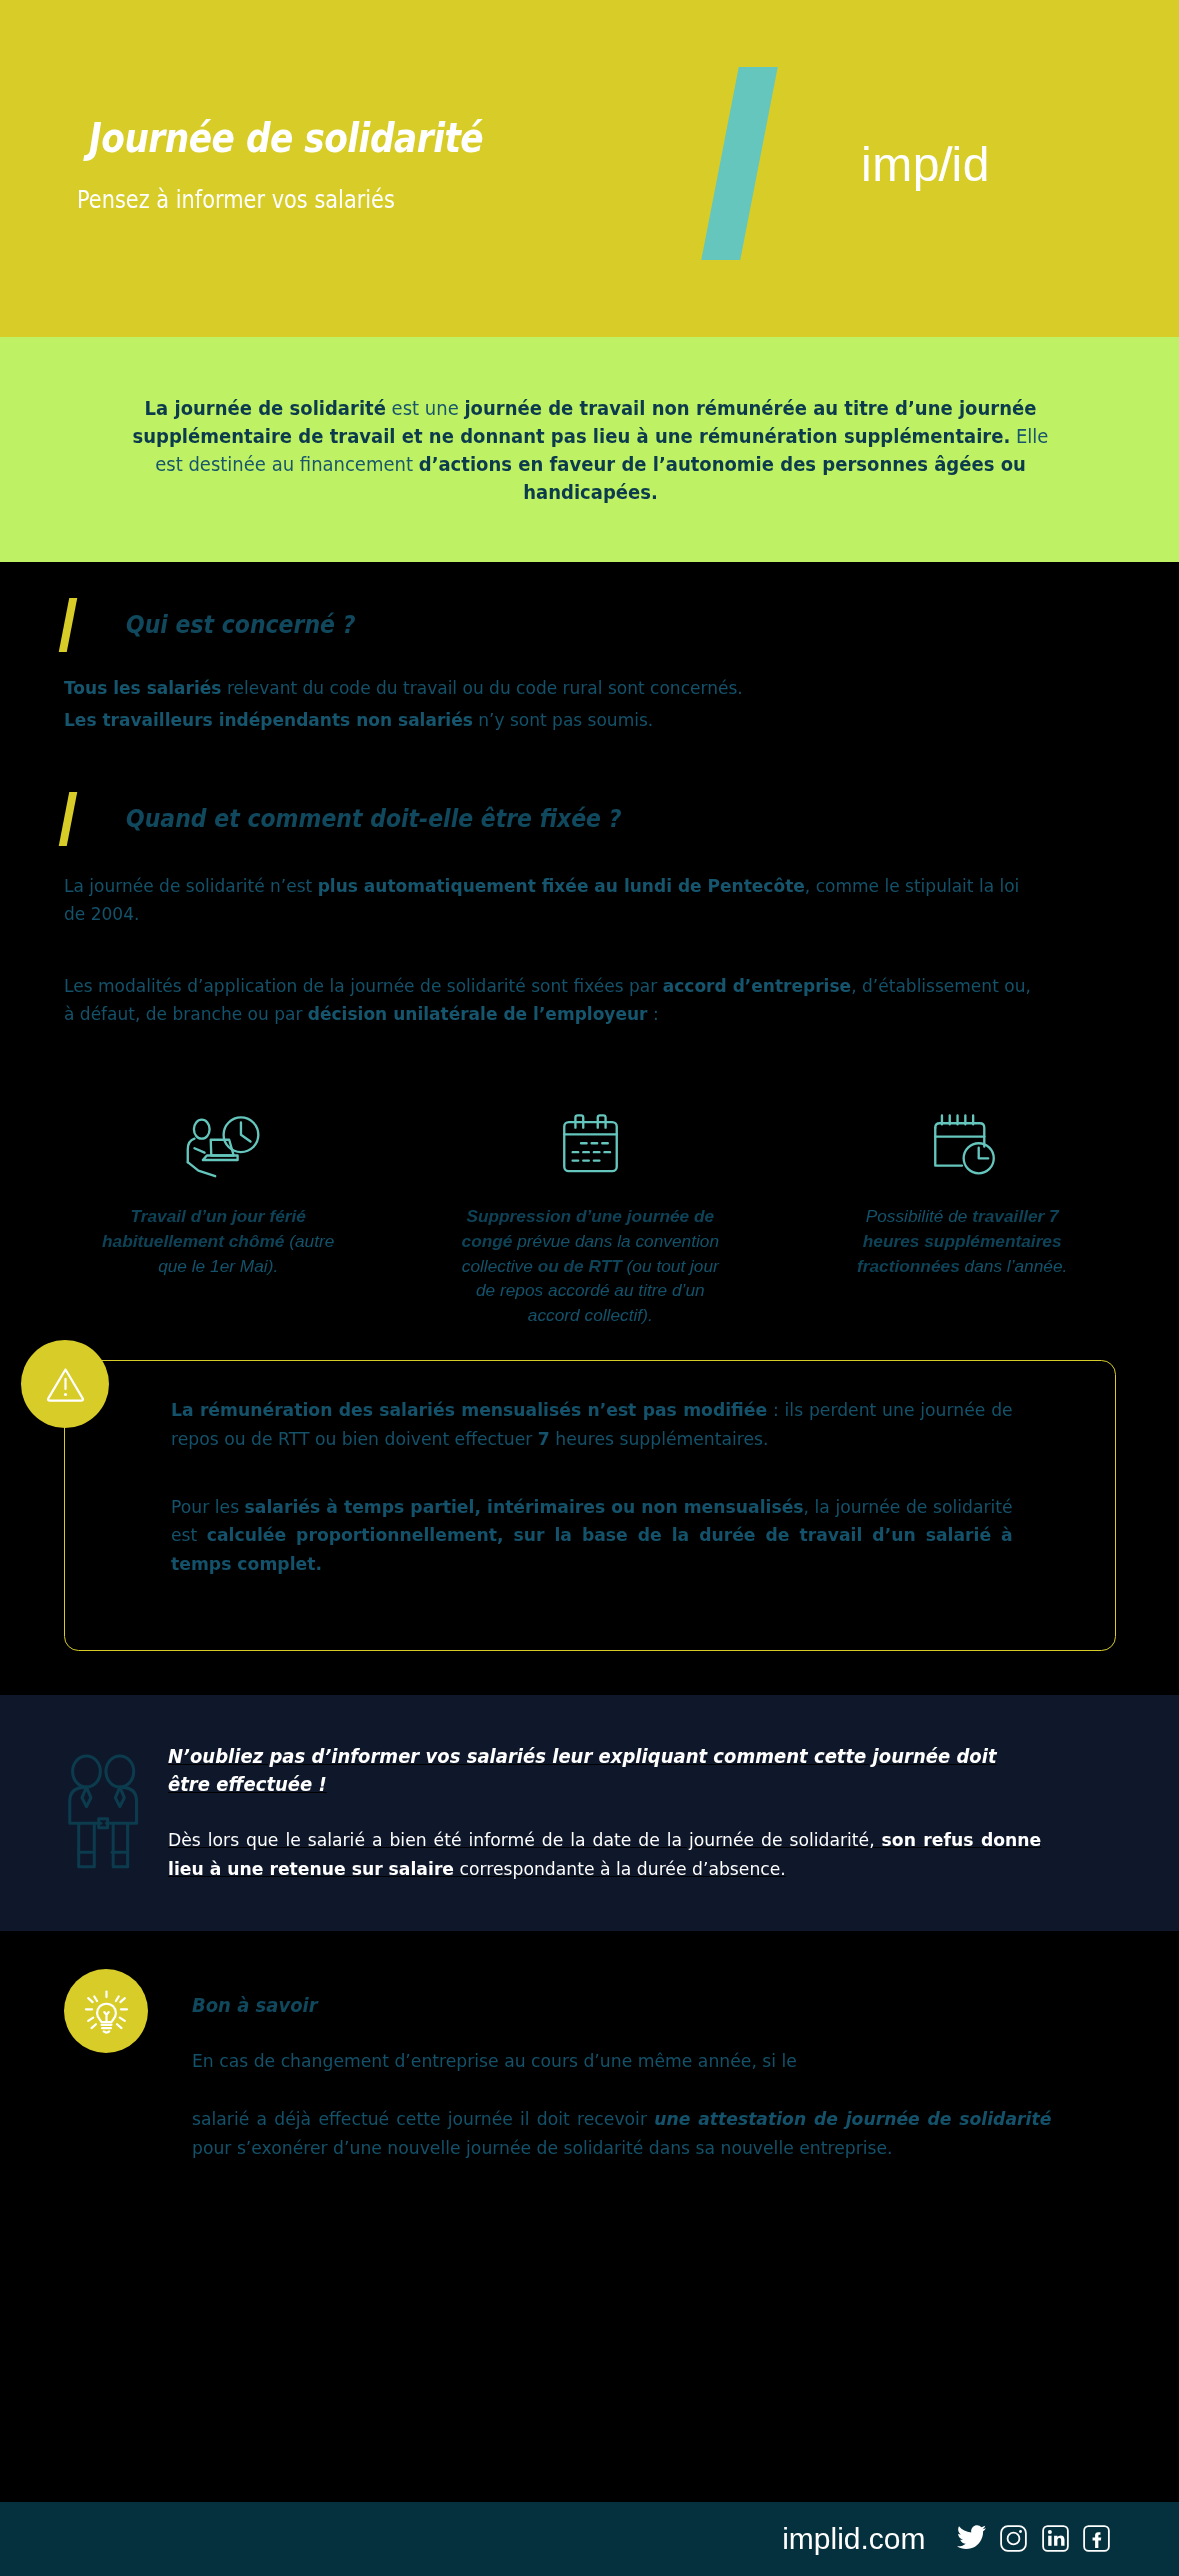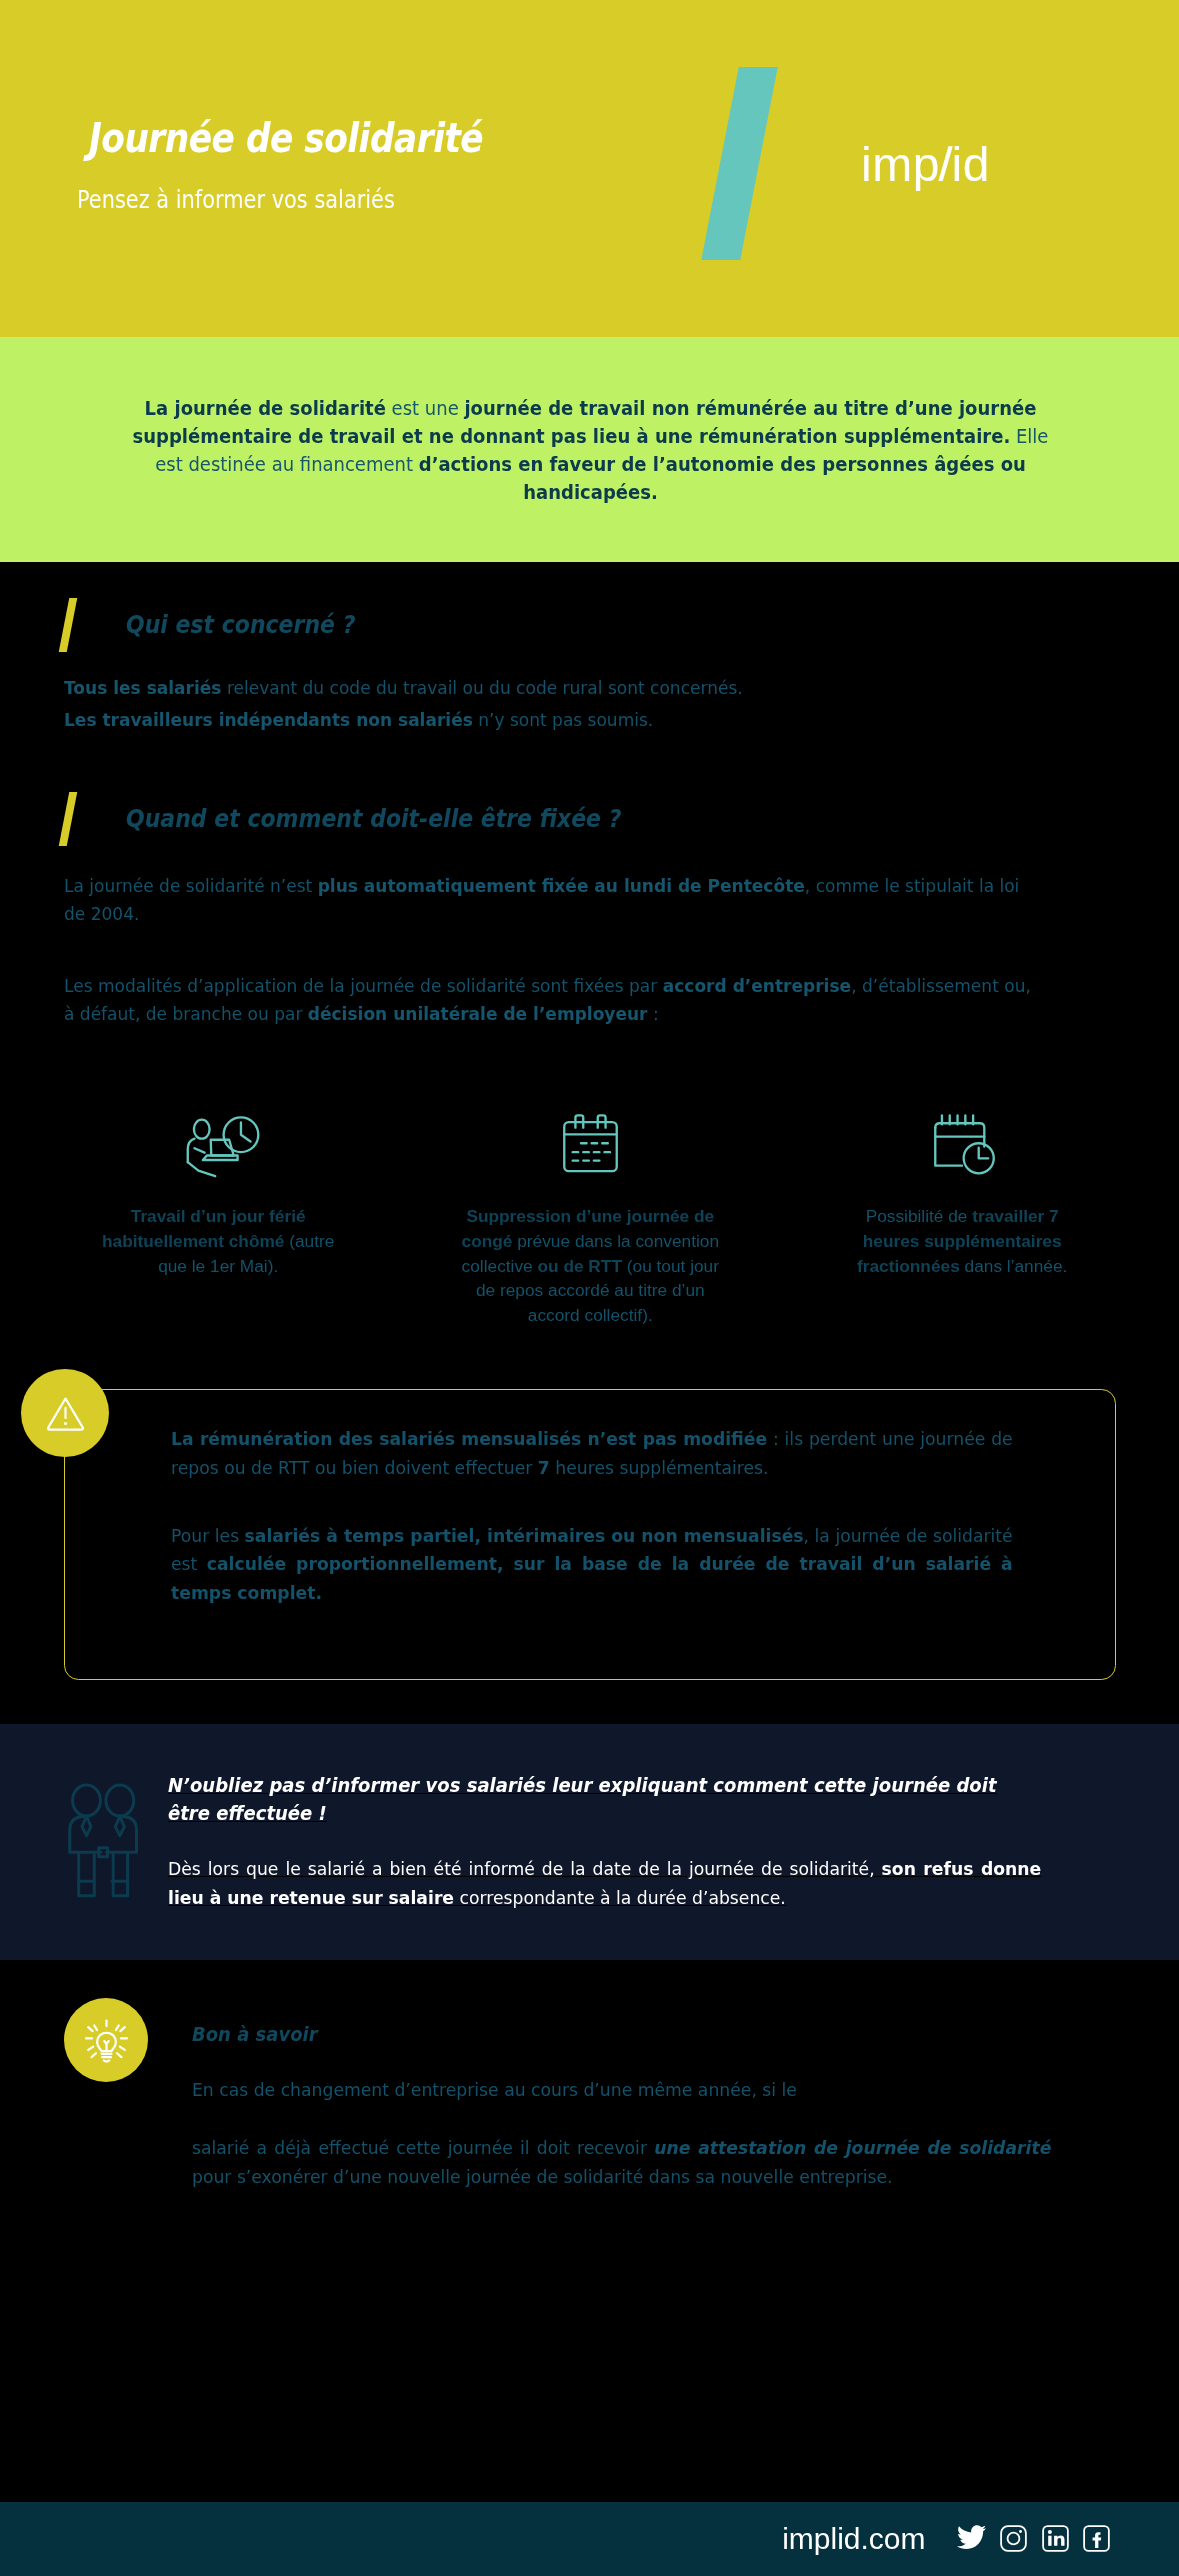--- a/index.html
+++ b/index.html
@@ -104,21 +104,21 @@
     transform-origin:left center;
   }
   .body-p b { font-weight:700; color:#15566e; }
   .just { text-align:justify; }
 
   
   .cols {
     display:flex; justify-content:space-between;
     padding:0 84px;
   }
-  .col { width:268px; text-align:center; }
+  .col { width:268px; text-align:center;font-style:italic; }
   .col-icon { height:87px; display:flex; align-items:flex-end; justify-content:center; }
   .col-text {
     margin-top:25px;
     font-family:"Liberation Sans", sans-serif;
     font-size:17.3px; line-height:1.42;
     color:#13526a;
   }
   .col-text b { font-weight:700; color:#0e4257; }
 
   
@@ -289,21 +289,21 @@
             <path d="M22 44 L110 44"></path>
             <path d="M34 22 L34 6 M48 22 L48 6 M62 22 L62 6 M76 22 L76 6 M90 22 L90 6"></path>
             <circle cx="100" cy="83" r="27"></circle>
             <path d="M100 64 L100 83 L117 83"></path>
           </svg>
         </div>
         <div class="col-text" style="width:246px;margin-left:11.2px;"><span>Possibilité de </span><b>travailler 7 heures supplémentaires fractionnées</b><span> dans l’année.</span></div>
       </div>
     </div>
 
-    <div class="warnbox" style="margin-top:62px;">
+    <div class="warnbox" style="margin-top:33px;">
       <div class="warn-badge">
         <svg width="41" height="39" viewBox="0 0 74 70" fill="none" stroke="#ffffff" stroke-width="4" stroke-linecap="round" stroke-linejoin="round">
           <path d="M37 8 L68 60 Q70 64 65 64 L9 64 Q4 64 6 60 Z"></path>
           <path d="M37 25 L37 43"></path>
           <circle cx="37" cy="53" r="2.8" fill="#ffffff" stroke="none"></circle>
         </svg>
       </div>
 
       <div class="warn-p"><b>La rémunération des salariés mensualisés n’est pas modifiée</b><span> : ils perdent une journée de repos ou de RTT ou bien doivent effectuer </span><b>7</b><span> heures supplémentaires.</span></div>
 

